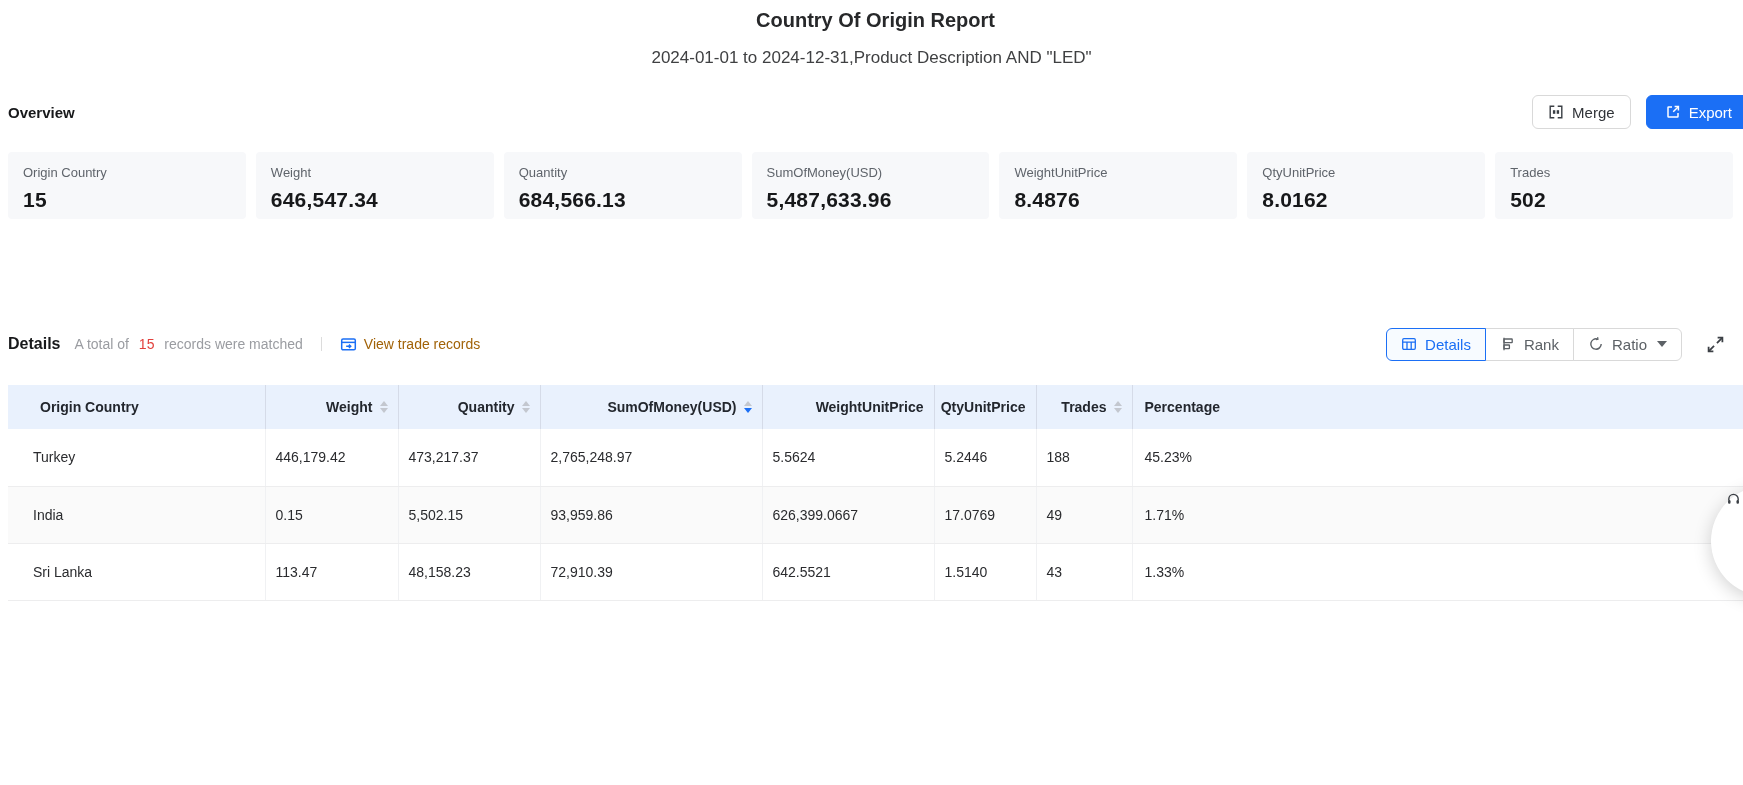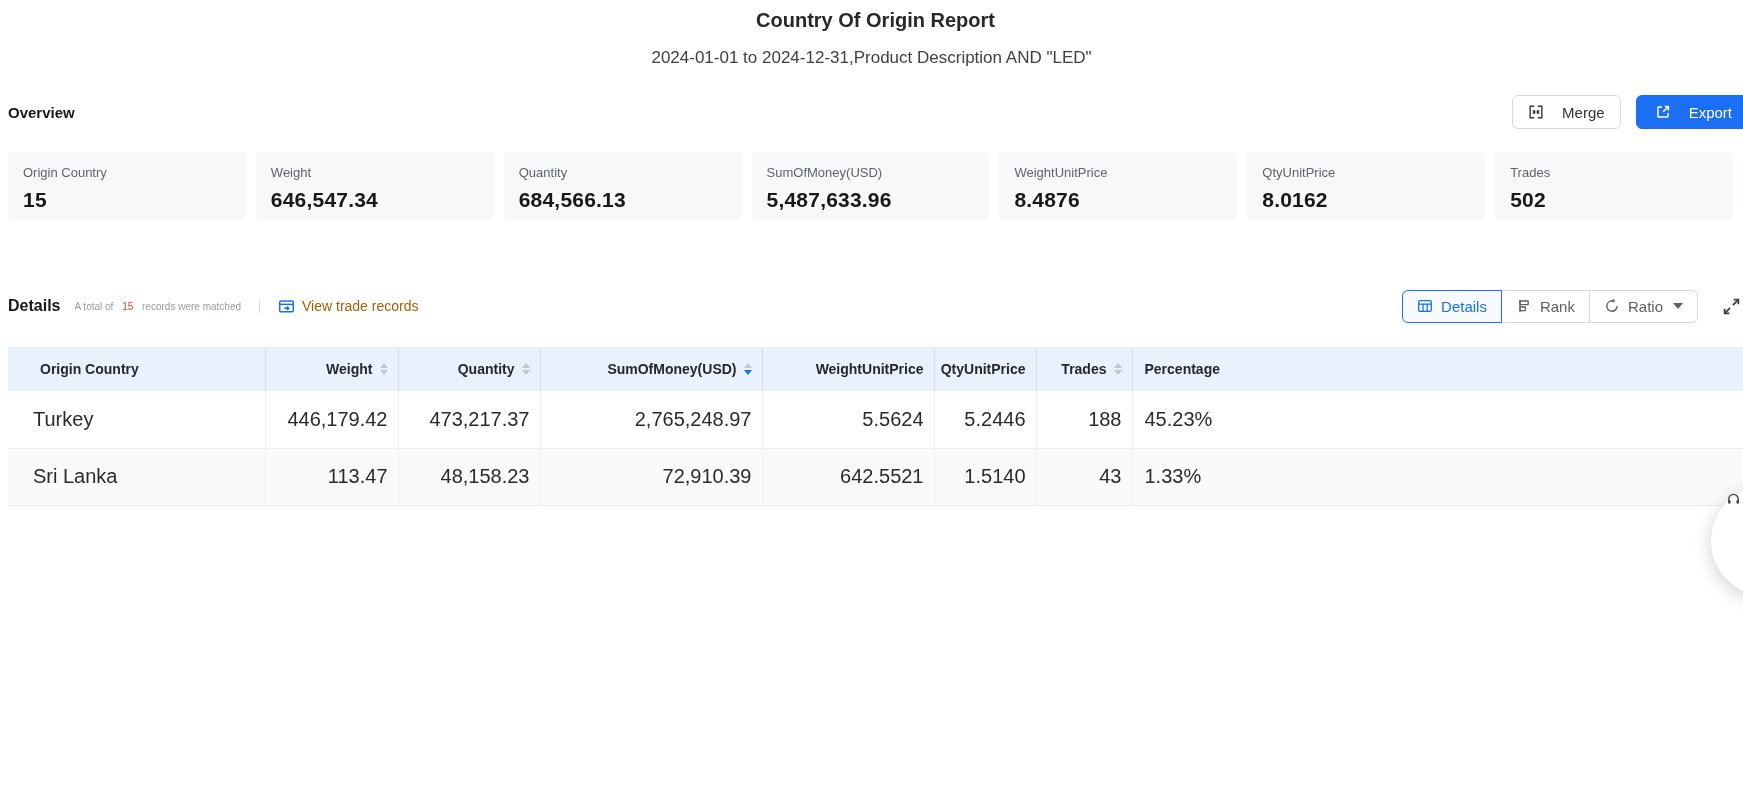--- a/index.html
+++ b/index.html
@@ -8,35 +8,35 @@
   .page { position:relative; width:1743px; height:785px; overflow:hidden; background:#fff; }
 
   
   .report-title { padding-top:8px; text-align:center; font-size:20px; font-weight:700; color:#27282a; line-height:24px;margin-left:8px; }
   .report-subtitle { margin-top:15px; text-align:center; font-size:17px; color:#3f4042; line-height:21px; }
 
   
   .overview-row { margin-top:26px; padding:0 0 0 8px; height:36px; display:flex; align-items:center; justify-content:space-between; }
   .section-heading { font-size:15px; font-weight:700; color:#17181a; }
   .toolbar { display:flex; gap:15px; margin-right:-8px; }
-  .btn { height:34px; display:flex; align-items:center; gap:18px; padding:0 15px; border-radius:6px; font-size:15px; cursor:pointer; border:1px solid #d9d9d9; background:#fff; color:#303338; }
+  .btn { height:34px; display:flex; align-items:center; gap:8px; padding:0 15px; border-radius:6px; font-size:15px; cursor:pointer; border:1px solid #d9d9d9; background:#fff; color:#303338; }
   .btn .ic { display:flex; }
   .btn-export { background:#1b6ff5; border-color:#1b6ff5; color:#fff; padding:0 18px; }
 
   
   .cards { display:flex; gap:10px; margin:22px 10px 0 8px; }
   .card { flex:1; height:67px; background:#f7f8fa; border-radius:4px; padding:13px 0 0 15px; }
   .card-label { font-size:13px; color:#5f646b; }
   .card-value { margin-top:8px; font-size:21px; font-weight:700; color:#17181a; letter-spacing:.2px; }
 
   
-  .details-row { margin-top:70px; padding:0 2px 0 8px; height:34px; display:flex; align-items:center; justify-content:space-between;gap:20px; }
+  .details-row { margin-top:108px; padding:0 18px 0 8px; height:34px; display:flex; align-items:center; justify-content:space-between;gap:20px; }
   .details-left { display:flex; align-items:center; }
   .details-heading { font-size:16px; font-weight:700; color:#17181a; }
-  .match-text { margin-left:14px; font-size:10px; color:#9a9ca1;text-align:center; }
+  .match-text { margin-left:14px; font-size:14px; color:#9a9ca1;text-align:center; }
   .match-count { color:#e2403c; margin:0 6px; }
   .v-divider { width:1px; height:14px; background:#dcdcdc; margin:0 18px; }
   .view-link { display:flex; align-items:center; gap:7px; color:#a16207; font-size:14px; cursor:pointer; }
   .details-right { display:flex; align-items:center; }
   .seg-group { display:flex; }
   .seg { height:33px; display:flex; align-items:center; gap:8px; padding:0 14px; border:1px solid #d9d9d9; background:#fff; color:#5c6166; font-size:15px; cursor:pointer; margin-left:-1px; }
   .seg-first { border-radius:6px 0 0 6px; margin-left:0; }
   .seg-last { border-radius:0 6px 6px 0; }
   .seg-active { border-color:#1b6ff5; color:#1b6ff5; background:#f7fbff; position:relative; z-index:2; }
   .caret-down { width:0; height:0; border-left:5px solid transparent; border-right:5px solid transparent; border-top:6px solid #5c6166; margin-left:2px; }
@@ -51,24 +51,24 @@
   thead th:last-child { border-right:none; }
   .th-wrap { display:flex; align-items:center; }
   .al-right .th-wrap, .th-wrap.al-right { justify-content:flex-end; }
   .th-wrap.al-left { justify-content:flex-start; }
   th.pad-first { padding-left:32px; }
   .sorter { display:inline-flex; flex-direction:column; margin-left:7px; cursor:pointer; }
   .car { width:0; height:0; border-left:4.5px solid transparent; border-right:4.5px solid transparent; }
   .car-up { border-bottom:5.5px solid #c3c7cf; }
   .car-down { border-top:5.5px solid #c3c7cf; margin-top:2.5px; }
   .car-down.on { border-top-color:#1b6ff5; }
-  tbody td { height:57px; font-size:20px; color:#2a2b2e; border-right:1px solid #f0f1f3; border-bottom:1px solid #ededee; padding:13px 10px; background-clip:padding-box; }
+  tbody td { height:57px; font-size:14px; color:#2a2b2e; border-right:1px solid #f0f1f3; border-bottom:1px solid #ededee; padding:13px 10px; background-clip:padding-box; }
   tbody td:last-child { border-right:none; }
   tbody tr:nth-child(even) td { background-color:#fafafa; }
-  td.al-right { text-align:right; }
+  td.al-right { }
   td.al-left { text-align:left; }
   td.first-col { padding-left:25px; }
   td.pct-col, th.pct-col { padding-left:12px; }
 
   
   .float-helper { position:absolute; right:-78px; top:486px; width:110px; height:110px; border-radius:50%; background:#fff; box-shadow:0 4px 18px rgba(0,0,0,.18); cursor:pointer; }
   .float-helper .glyph { position:absolute; left:15px; top:6px; color:#3b3f45; }
 
   svg { display:block; }
 </style>
@@ -278,20 +278,30 @@
             <td class="al-left first-col">Turkey</td>
             <td class="al-right">446,179.42</td>
             <td class="al-right">473,217.37</td>
             <td class="al-right">2,765,248.97</td>
             <td class="al-right">5.5624</td>
             <td class="al-right">5.2446</td>
             <td class="al-right">188</td>
             <td class="al-left pct-col">45.23%</td>
           </tr>
           <tr>
+            <td class="al-left first-col">India</td>
+            <td class="al-right">0.15</td>
+            <td class="al-right">5,502.15</td>
+            <td class="al-right">93,959.86</td>
+            <td class="al-right">626,399.0667</td>
+            <td class="al-right">17.0769</td>
+            <td class="al-right">49</td>
+            <td class="al-left pct-col">1.71%</td>
+          </tr>
+          <tr>
             <td class="al-left first-col">Sri Lanka</td>
             <td class="al-right">113.47</td>
             <td class="al-right">48,158.23</td>
             <td class="al-right">72,910.39</td>
             <td class="al-right">642.5521</td>
             <td class="al-right">1.5140</td>
             <td class="al-right">43</td>
             <td class="al-left pct-col">1.33%</td>
           </tr>
         </tbody>

